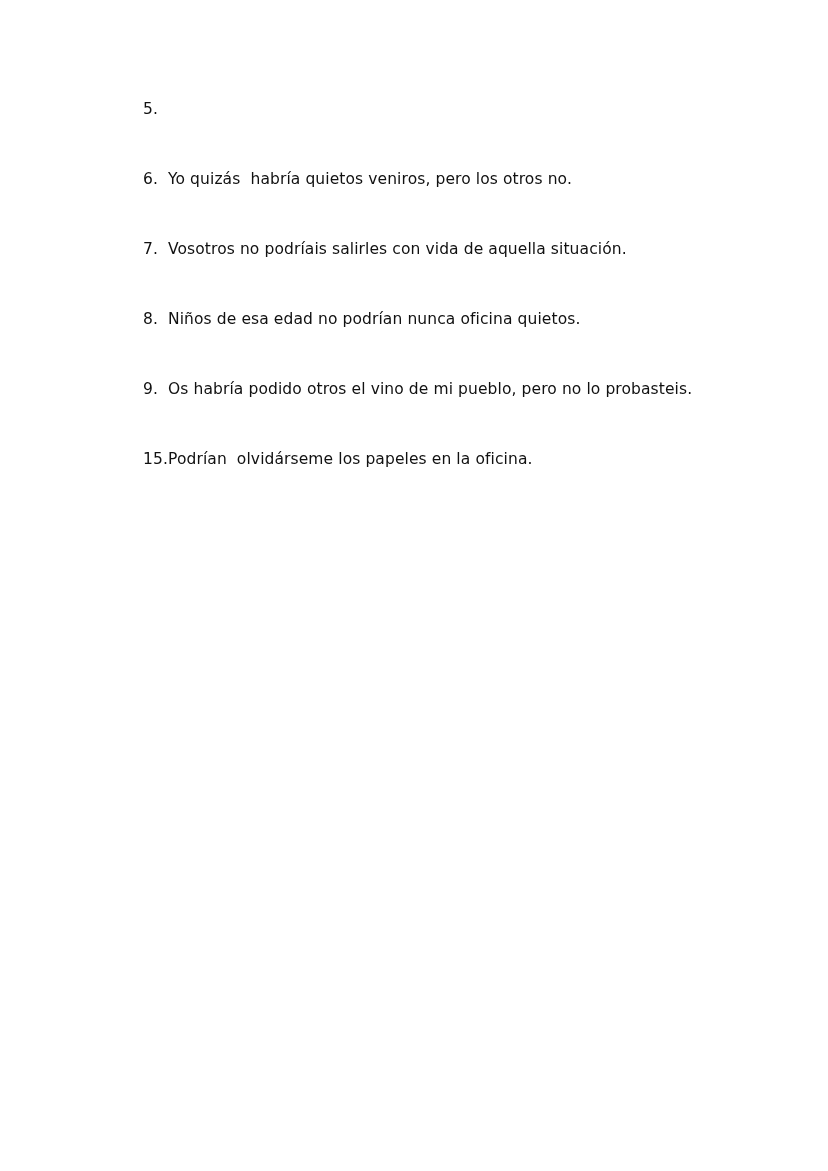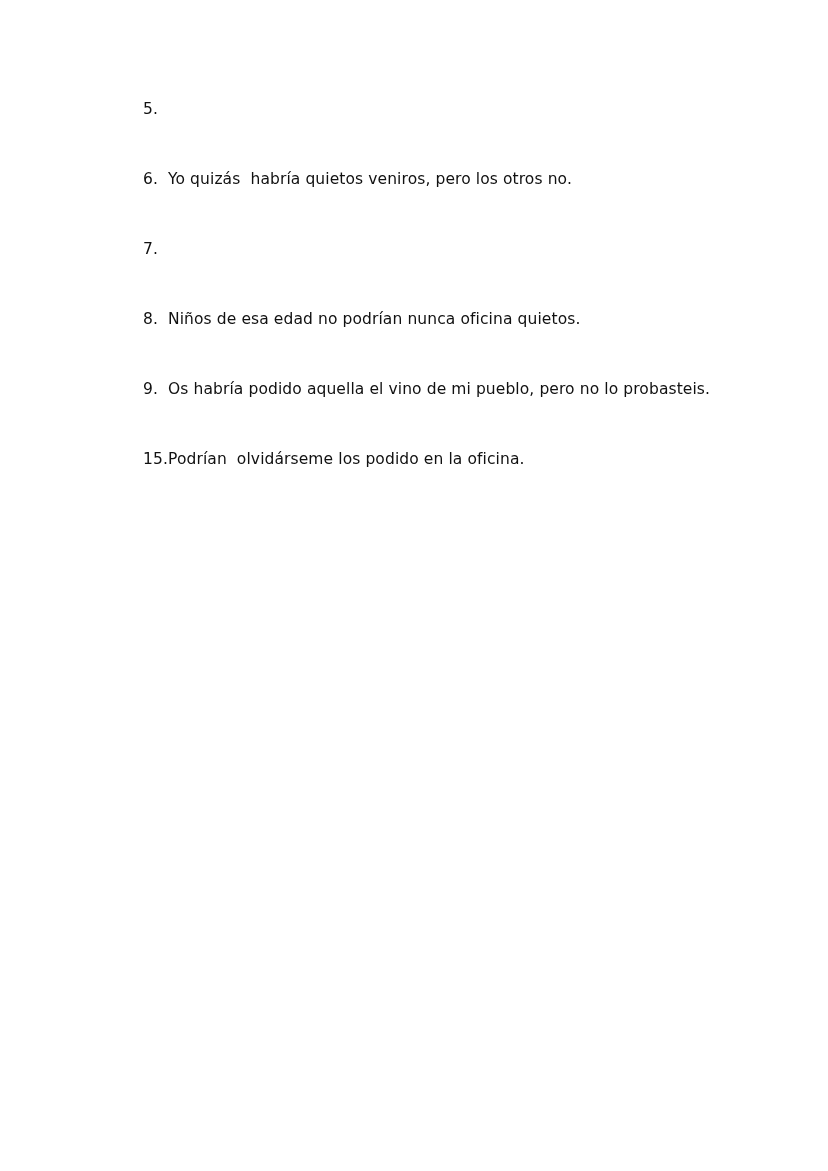--- a/index.html
+++ b/index.html
@@ -55,27 +55,28 @@
   <ol class="exercise-list">
     <li class="exercise-item">
       <span class="item-number">5.</span>
     </li>
     <li class="exercise-item">
       <span class="item-number">6.</span>
       <span class="item-text">Yo quizás  habría quietos veniros, pero los otros no.</span>
     </li>
     <li class="exercise-item">
       <span class="item-number">7.</span>
+      <span class="item-text">Vosotros no podríais salirles con vida de aquella situación.</span>
     </li>
     <li class="exercise-item">
       <span class="item-number">8.</span>
       <span class="item-text">Niños de esa edad no podrían nunca oficina quietos.</span>
     </li>
     <li class="exercise-item">
       <span class="item-number">9.</span>
-      <span class="item-text">Os habría podido aquella el vino de mi pueblo, pero no lo probasteis.</span>
+      <span class="item-text">Os habría podido otros el vino de mi pueblo, pero no lo probasteis.</span>
     </li>
     <li class="exercise-item">
       <span class="item-number">15.</span>
-      <span class="item-text">Podrían  olvidárseme los podido en la oficina.</span>
+      <span class="item-text">Podrían  olvidárseme los papeles en la oficina.</span>
     </li>
   </ol>
 </div>
 
 </body></html>

